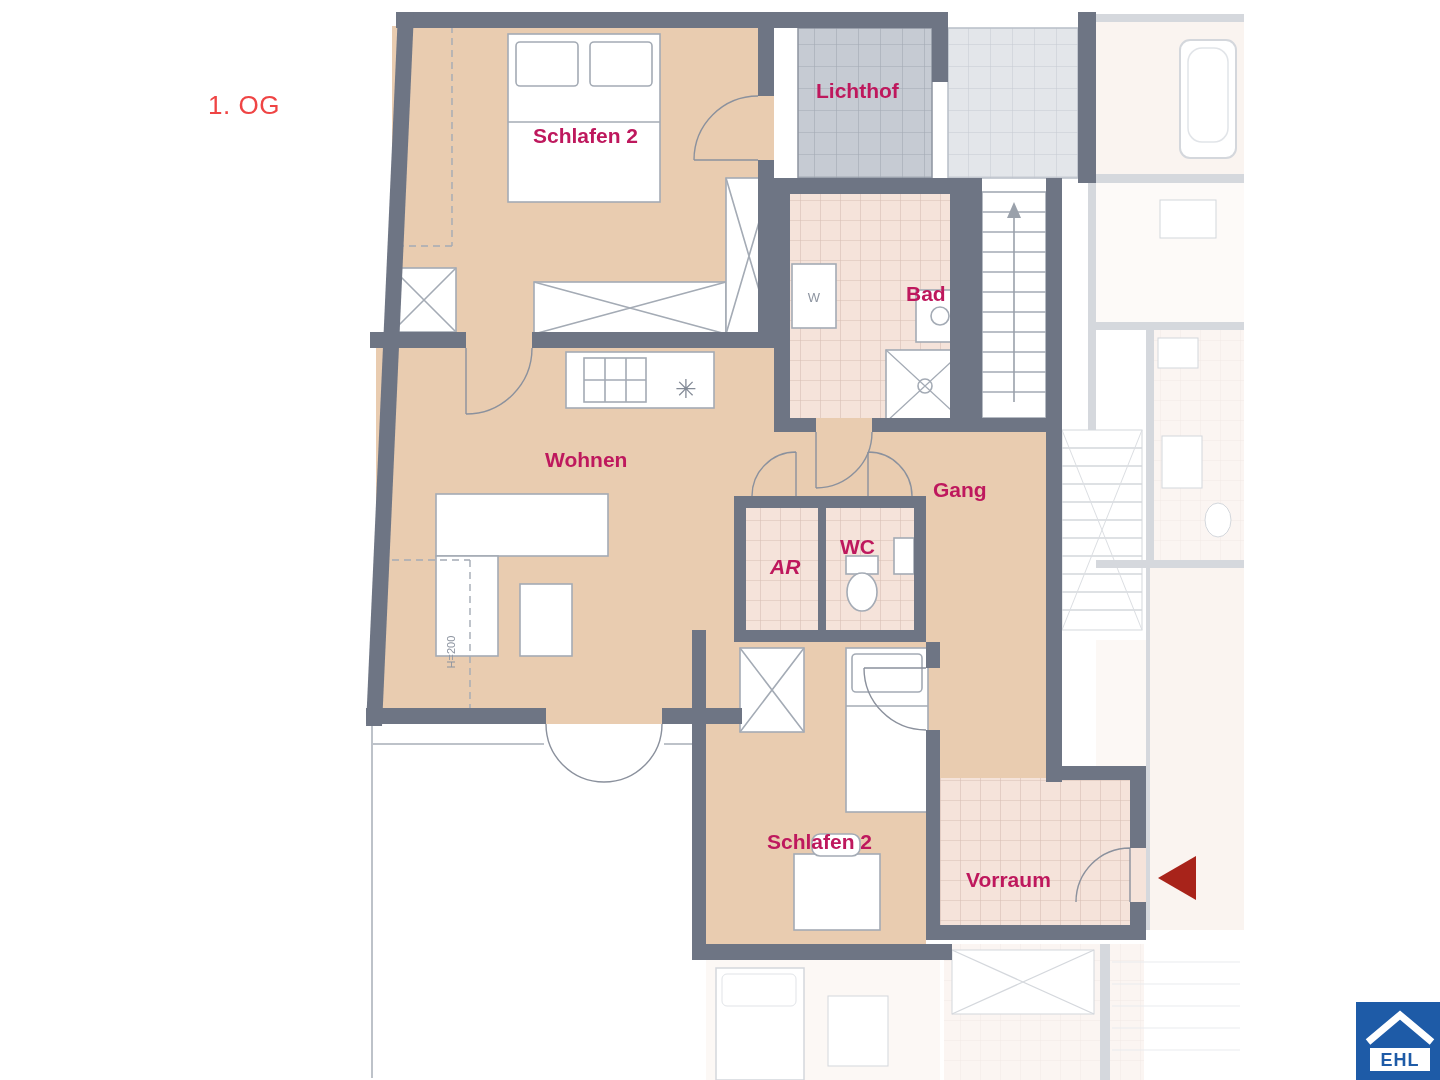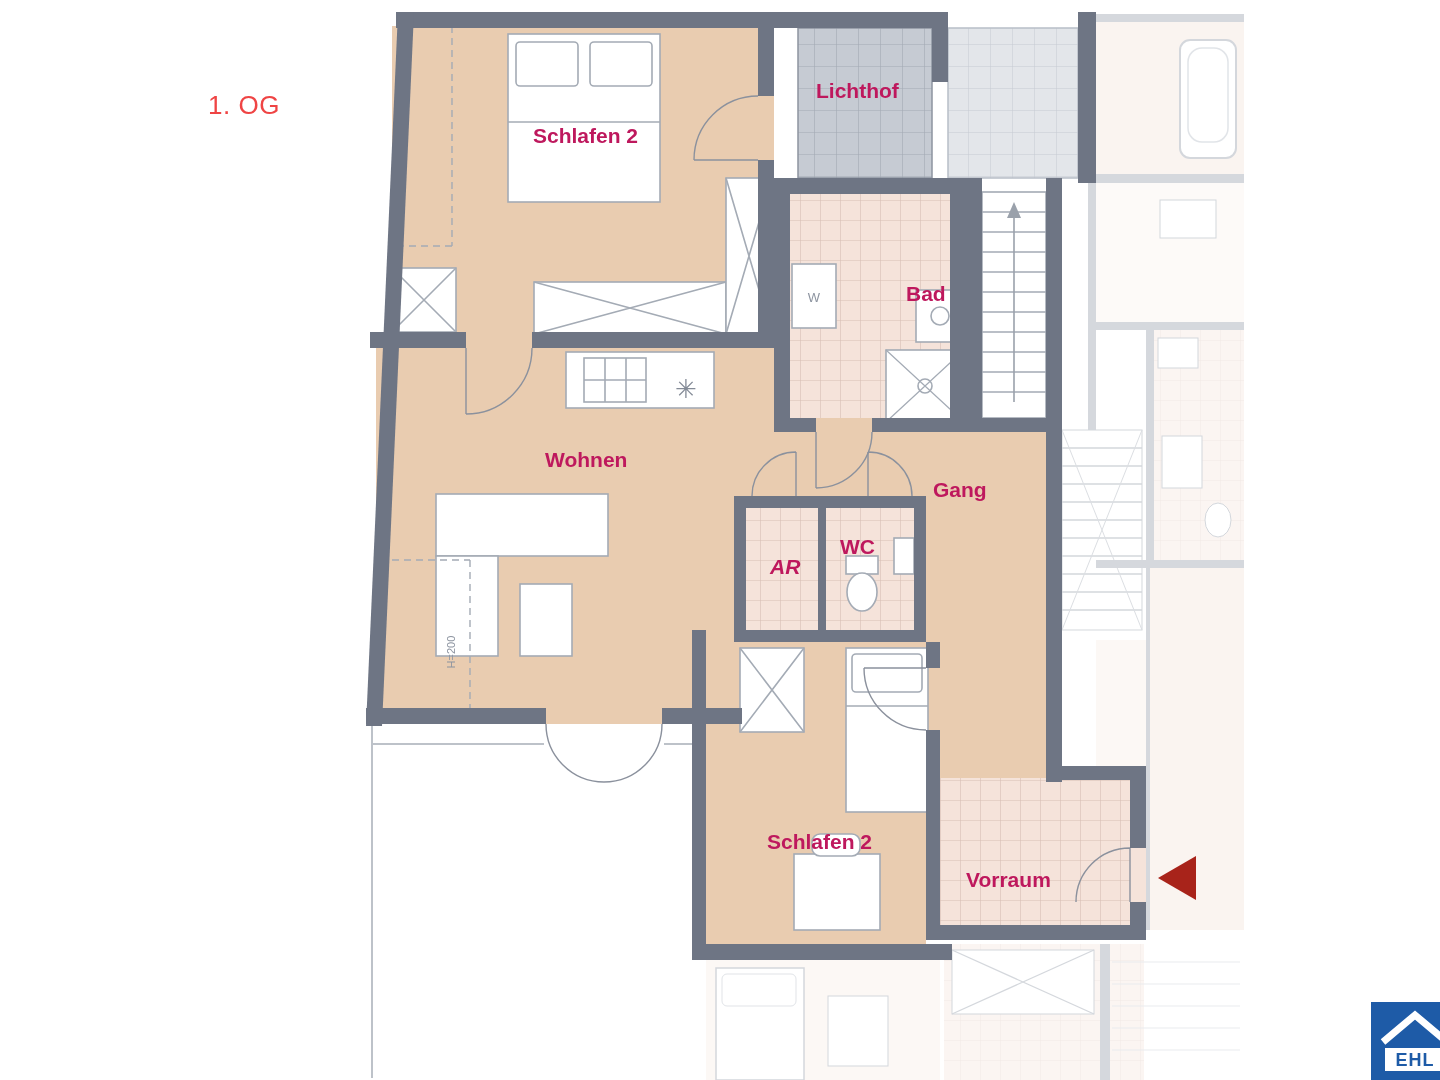--- a/index.html
+++ b/index.html
@@ -12,21 +12,21 @@
   .room-label{position:absolute;font-size:21px;font-weight:700;color:#be185d;white-space:nowrap;}
   .lbl-schlafen1{left:533px;top:124px;}
   .lbl-lichthof{left:816px;top:79px;}
   .lbl-bad{left:906px;top:282px;}
   .lbl-wohnen{left:545px;top:448px;}
   .lbl-gang{left:933px;top:478px;}
   .lbl-ar{left:770px;top:555px;font-style:italic;}
   .lbl-wc{left:840px;top:535px;text-align:right;}
   .lbl-schlafen2{left:767px;top:830px;}
   .lbl-vorraum{left:966px;top:855px;margin-top:13px;}
-  .logo{position:absolute;right:0;bottom:0;width:69px;height:78px;background:#1e5ba7;}
+  .logo{position:absolute;right:0;bottom:0;width:84px;height:78px;background:#1e5ba7;}
 </style>
 </head>
 <body>
 
 <div class="canvas">
 
 <svg class="plan" width="1440" height="1080" viewBox="0 0 1440 1080">
   <defs>
     <pattern id="tilePink" width="20" height="20" patternUnits="userSpaceOnUse">
       <rect width="20" height="20" fill="#f5e3da"></rect>

